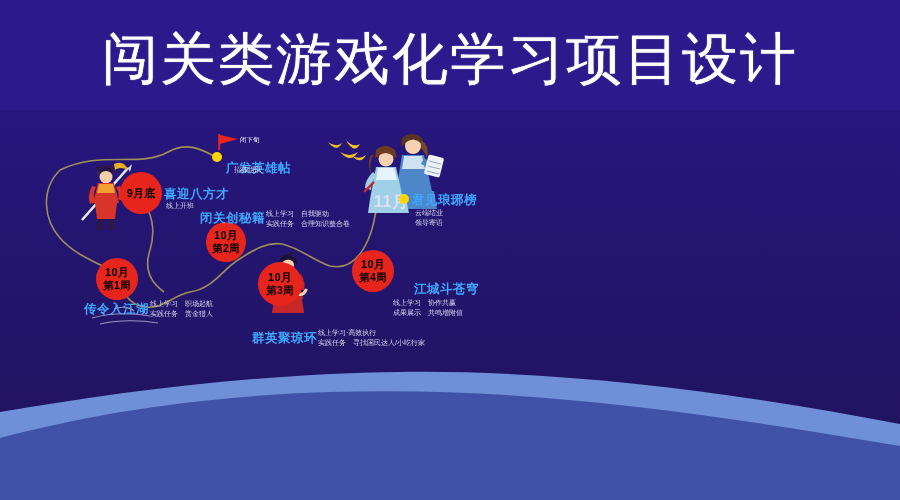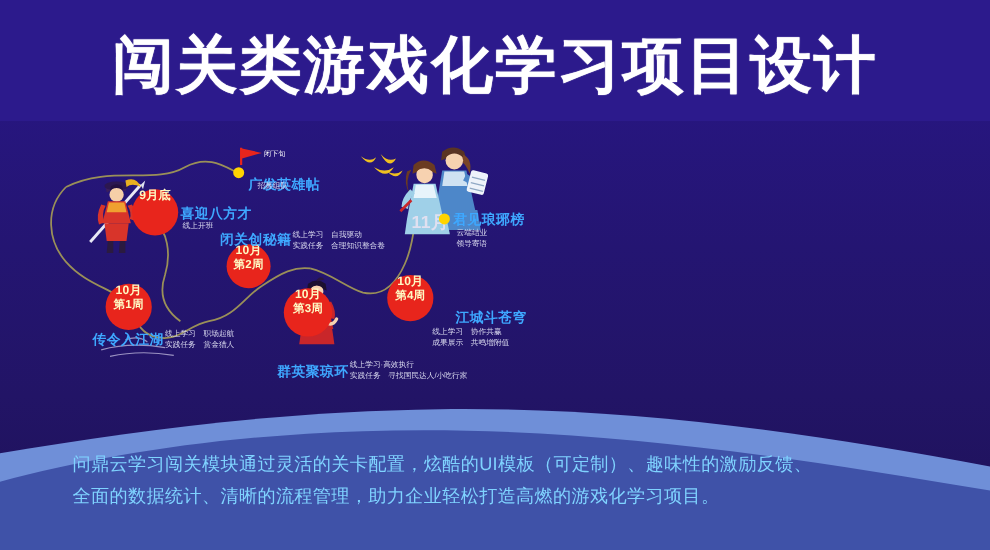--- a/index.html
+++ b/index.html
@@ -13,21 +13,21 @@
     background:linear-gradient(180deg,#2a1a86 0%,#271680 18%,#241572 45%,#221466 72%,#1e1258 100%);
   }
   
   #header-band{
     position:absolute;left:0;top:0;width:900px;height:110px;
     background:#2c1a8c;
   }
   #page-title{
     position:absolute;left:0;top:28px;width:900px;
     text-align:center;color:#ffffff;
-    font-size:56px;font-weight:bold;letter-spacing:2px;
+    font-size:56px;font-weight:normal;letter-spacing:2px;
     line-height:62px;white-space:nowrap;
     text-shadow:0 0 1px #fff;
   }
   
   #wave-back,#wave-front{position:absolute;left:0;bottom:0;width:900px;height:150px;}
   #wave-back{z-index:2;}
   #wave-front{z-index:3;}
   
   #bottom-banner{
     position:absolute;left:66px;top:408px;width:800px;z-index:5;
@@ -37,22 +37,22 @@
   
   #benefits{position:absolute;left:498px;top:166px;width:330px;z-index:6;}
   #benefits .benefit-line{
     color:#f2f2ff;font-size:17px;line-height:40px;white-space:nowrap;letter-spacing:.5px;
   }
   
   #roadmap{position:absolute;left:0;top:110px;width:500px;height:270px;z-index:4;}
   .node{position:absolute;z-index:7;}
   .node-circle{
     position:absolute;border-radius:50%;background:#e8251c;
-    color:#fef9c3;font-weight:bold;text-align:center;
-    display:flex;flex-direction:column;align-items:center;justify-content:flex-start;
+    color:#000000;font-weight:bold;text-align:center;
+    display:flex;flex-direction:column;align-items:center;justify-content:center;
     line-height:13px;letter-spacing:.2px;
   }
   .node-circle .l1{font-size:11px;}
   .node-circle .l2{font-size:10.5px;}
   .node-title{
     position:absolute;color:#3ea8ff;font-weight:bold;font-size:12.5px;
     white-space:nowrap;letter-spacing:.5px;
   }
   .node-sub{
     position:absolute;color:#d8d8ee;font-size:7px;line-height:9.5px;white-space:nowrap;
@@ -250,18 +250,14 @@
   </div>
 
 
   <svg id="wave-back" viewBox="0 0 900 150" preserveAspectRatio="none">
     <path d="M0 62 C 120 42, 250 24, 400 22 C 560 20, 720 40, 900 74 L900 150 L0 150 Z" fill="#6f8fd8"></path>
   </svg>
   <svg id="wave-front" viewBox="0 0 900 150" preserveAspectRatio="none">
     <path d="M0 88 C 90 64, 200 46, 330 42 C 520 36, 700 62, 900 96 L900 150 L0 150 Z" fill="#3f52a8"></path>
   </svg>
 
-  <div id="bottom-banner">
-    <div>问鼎云学习闯关模块通过灵活的关卡配置，炫酷的UI模板（可定制）、趣味性的激励反馈、</div>
-    <div>全面的数据统计、清晰的流程管理，助力企业轻松打造高燃的游戏化学习项目。</div>
-  </div>
 
 </div>
 
 </body></html>

